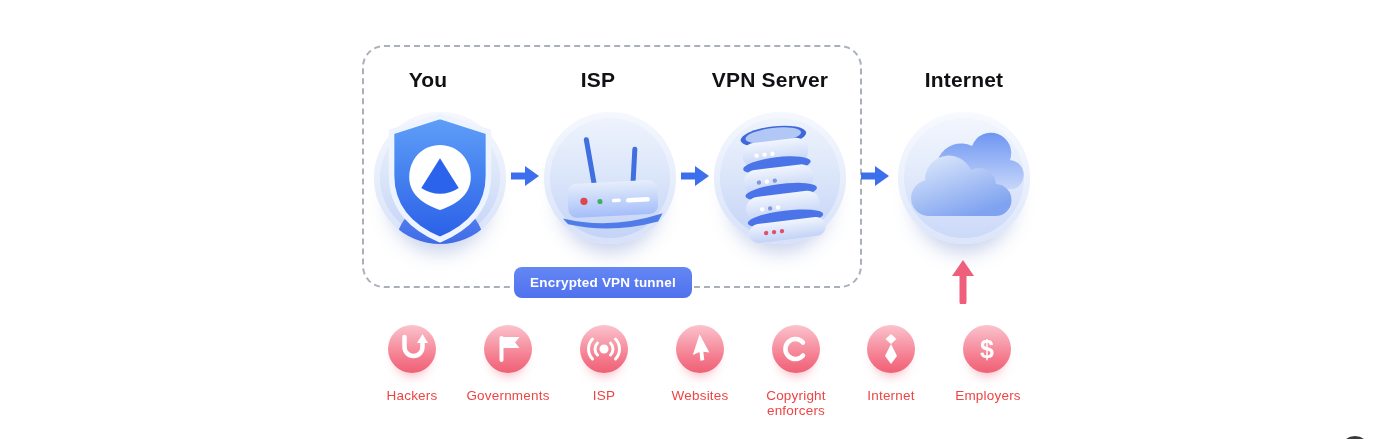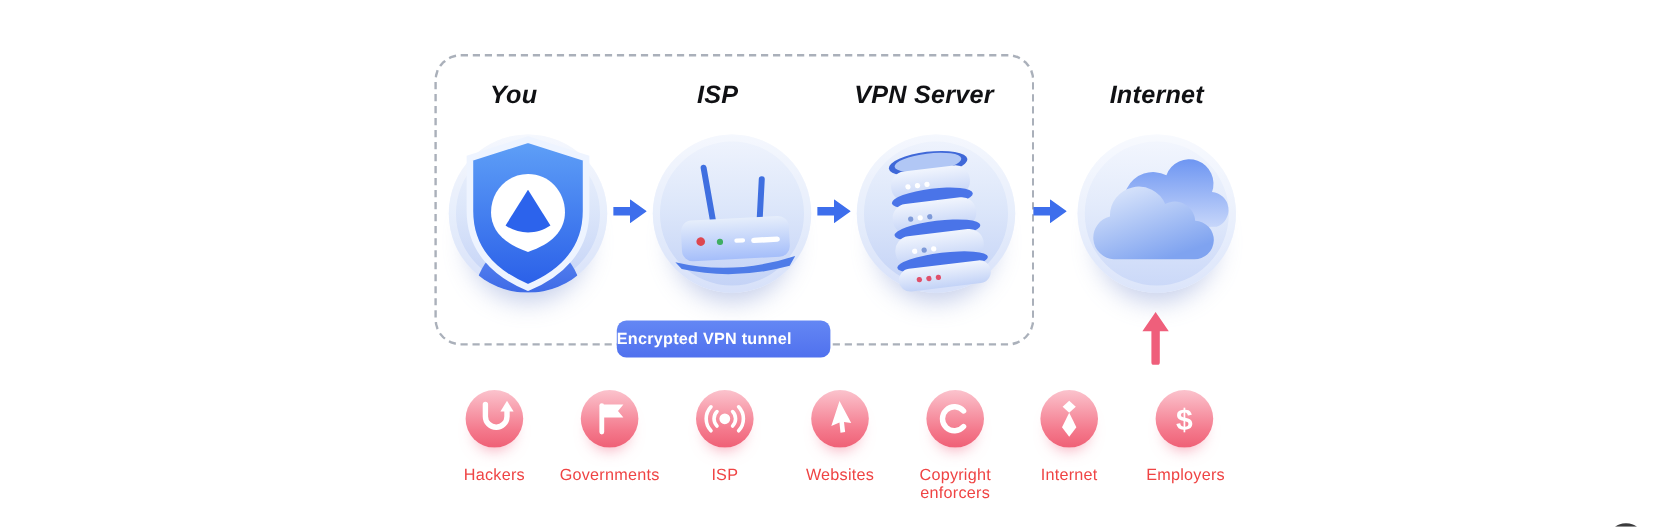--- a/index.html
+++ b/index.html
@@ -8,38 +8,38 @@
     font-family:"Liberation Sans",sans-serif;
   }
   
   .tunnel-box{
     position:absolute;left:362px;top:45px;width:496px;height:239px;
     border:2px dashed #aab0ba;border-radius:22px;background:transparent;
   }
   
   .node-title{
     position:absolute;top:68px;width:180px;text-align:center;
-    font-size:21px;font-weight:700;color:#101114;letter-spacing:.2px;font-style:italic;
+    font-size:21px;font-weight:700;color:#101114;letter-spacing:.2px;
   }
   
   .node-circle{
     position:absolute;top:112px;width:132px;height:132px;border-radius:50%;
     background:linear-gradient(180deg,#f0f4fd 0%,#dde7fa 45%,#c2d1f6 100%);
     box-shadow:0 24px 20px -16px rgba(130,150,210,.45), inset 0 0 0 6px rgba(255,255,255,.35);
   }
   .node-circle svg{position:absolute;left:0;top:0;width:132px;height:132px;}
   .circle-clip{position:absolute;left:0;top:0;width:132px;height:132px;border-radius:50%;overflow:hidden;}
   .shield-badge{position:absolute;left:86px;top:-8px;width:52px;height:60px;}
   
   .flow-arrow{position:absolute;top:166px;width:28px;height:20px;}
   
   .tunnel-badge{
     position:absolute;left:514px;top:267px;width:178px;height:31px;
     background:linear-gradient(180deg,#6487f4,#5071ee);border-radius:8px;
-    display:flex;align-items:center;
+    display:flex;align-items:center;justify-content:center;
     color:#ffffff;font-size:13.5px;font-weight:700;letter-spacing:.2px;
     box-shadow:0 0 0 4px rgba(255,255,255,.001);
   }
   
   .up-arrow{position:absolute;left:950px;top:260px;width:26px;height:44px;}
   
   .threat-circle{
     position:absolute;top:325px;width:48px;height:48px;border-radius:50%;
     background:linear-gradient(180deg,#fbc3cd 0%,#f4798c 70%,#ef6076 100%);
     box-shadow:0 10px 12px -8px rgba(240,100,130,.55);

